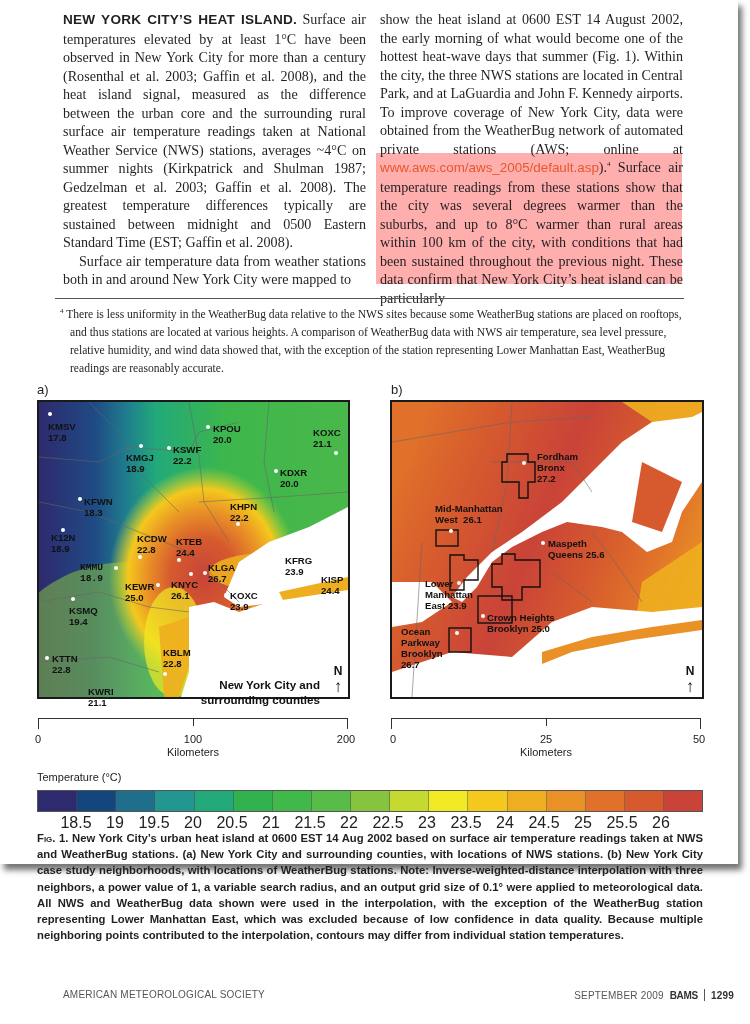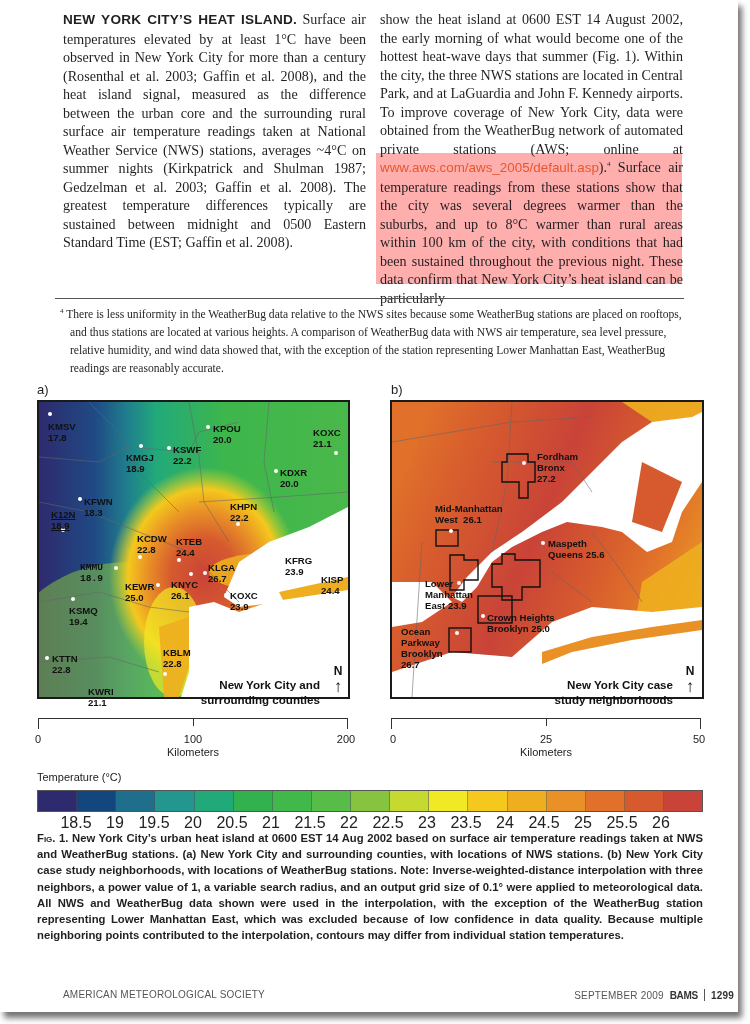--- a/index.html
+++ b/index.html
@@ -1,17 +1,17 @@
 <!DOCTYPE html>
 <html><head>
 <meta charset="utf-8">
 <style>
   html,body{margin:0;padding:0;background:#fff;}
   body{width:750px;height:1024px;position:relative;overflow:hidden;font-family:"Liberation Serif","DejaVu Serif",serif;color:#231f20;}
-  .page{position:absolute;left:0;top:0;width:738px;height:1012px;background:#fff;box-shadow:4px 6px 6px rgba(0,0,0,0.55);}
+  .page{position:absolute;left:0;top:0;width:738px;height:864px;background:#fff;box-shadow:4px 6px 6px rgba(0,0,0,0.55);}
   .col{position:absolute;top:10px;width:303px;font-size:14.1px;line-height:18.5px;text-align:justify;hyphens:manual;}
   .col p{margin:0;}
   .col.left{left:63px;}
   .col.right{left:380px;}
   .indent{text-indent:16px;}
   .runin{font-family:"Liberation Sans","DejaVu Sans",sans-serif;font-weight:bold;font-size:13.6px;letter-spacing:0.2px;}
   .hl-wrap{position:absolute;left:376px;top:153px;width:306px;height:131px;background:#ffa0a0;opacity:0.85;}
   .link{color:#e8572a;font-family:"Liberation Sans","DejaVu Sans",sans-serif;font-size:13.4px;}
   .fnrule{position:absolute;left:55px;top:298px;width:629px;height:1px;background:#555;}
   .footnote{position:absolute;left:60px;top:306px;width:624px;font-size:11.6px;line-height:18px;text-align:left;}
@@ -44,20 +44,21 @@
   .vsep{width:1px;height:12px;background:#555;display:inline-block;}
   .pageno{font-weight:bold;color:#333;}
 </style>
 </head>
 <body>
 
 <div class="page">
 
   <div class="col left">
     <p><span class="runin">NEW YORK CITY’S HEAT ISLAND.</span><span> Surface air temperatures elevated by at least 1°C have been observed in New York City for more than a century (Rosenthal et al. 2003; Gaffin et al. 2008), and the heat island signal, measured as the difference between the urban core and the surrounding rural surface air temperature readings taken at National Weather Service (NWS) stations, averages ~4°C on summer nights (Kirkpatrick and Shulman 1987; Gedzelman et al. 2003; Gaffin et al. 2008). The greatest temperature differences typically are sustained between midnight and 0500 Eastern Standard Time (EST; Gaffin et al. 2008).</span></p>
+    <p class="indent">Surface air temperature data from weather stations both in and around New York City were mapped to</p>
   </div>
 
   <div class="hl-wrap"></div>
 
   <div class="col right">
     <p><span>show the heat island at 0600 EST 14 August 2002, the early morning of what would become one of the hottest heat-wave days that summer (Fig. 1). Within the city, the three NWS stations are located in Central Park, and at LaGuardia and John F. Kennedy airports. To improve coverage of New York City, data were obtained from the WeatherBug network of automated private stations (AWS; online at </span><span class="link">www.aws.com/aws_2005/default.asp</span><span>).</span><sup>4</sup><span> Surface air temperature readings from these stations show that the city was several degrees warmer than the suburbs, and up to 8°C warmer than rural areas within 100 km of the city, with conditions that had been sustained throughout the previous night. These data confirm that New York City’s heat island can be particularly</span></p>
   </div>
 
   <div class="fnrule"></div>
   <div class="footnote">
@@ -127,21 +128,21 @@
     <div class="dot" style="left:274px;top:469px;"></div>
     <div class="stn" style="left:280px;top:467px;"><span>KDXR</span>
 <span>20.0</span></div>
     <div class="dot" style="left:78px;top:497px;"></div>
     <div class="stn" style="left:84px;top:496px;"><span>KFWN</span>
 <span>18.3</span></div>
     <div class="dot" style="left:236px;top:522px;"></div>
     <div class="stn" style="left:230px;top:501px;"><span>KHPN</span>
 <span>22.2</span></div>
     <div class="dot" style="left:61px;top:528px;"></div>
-    <div class="stn" style="left:51px;top:509px;text-decoration:underline;"><span>K12N</span>
+    <div class="stn" style="left:51px;top:532px;"><span>K12N</span>
 <span>18.9</span></div>
     <div class="dot" style="left:138px;top:555px;"></div>
     <div class="stn" style="left:137px;top:533px;"><span>KCDW</span>
 <span>22.8</span></div>
     <div class="dot" style="left:177px;top:558px;"></div>
     <div class="stn" style="left:176px;top:536px;"><span>KTEB</span>
 <span>24.4</span></div>
     <div class="dot" style="left:114px;top:566px;"></div>
     <div class="stn" style="left:80px;top:562px;font-family:Liberation Mono, monospace;"><span>KMMU</span>
 <span>18.9</span></div>
@@ -242,21 +243,20 @@
 East 23.9</div>
     <div class="dot" style="left:481px;top:614px;"></div>
     <div class="stn" style="left:487px;top:612px;">Crown Heights
 Brooklyn 25.0</div>
     <div class="dot" style="left:455px;top:631px;"></div>
     <div class="stn" style="left:401px;top:626px;">Ocean
 Parkway
 Brooklyn
 26.7</div>
   </div>
-  <div class="map-title" style="left:535px;top:677px;width:138px;"><span>New York City case</span><br><span>study neighborhoods</span></div>
   <div class="north" style="left:684px;top:664px;"><span>N</span><span class="arr">↑</span></div>
 
   <div class="scale" style="left:38px;top:718px;width:308px;">
       <div class="mid"></div>
     </div>
   <div class="tick" style="left:38px;top:733px;">0</div>
   <div class="tick" style="left:193px;top:733px;">100</div>
   <div class="tick" style="left:346px;top:733px;">200</div>
   <div class="km" style="left:193px;top:746px;">Kilometers</div>
 

